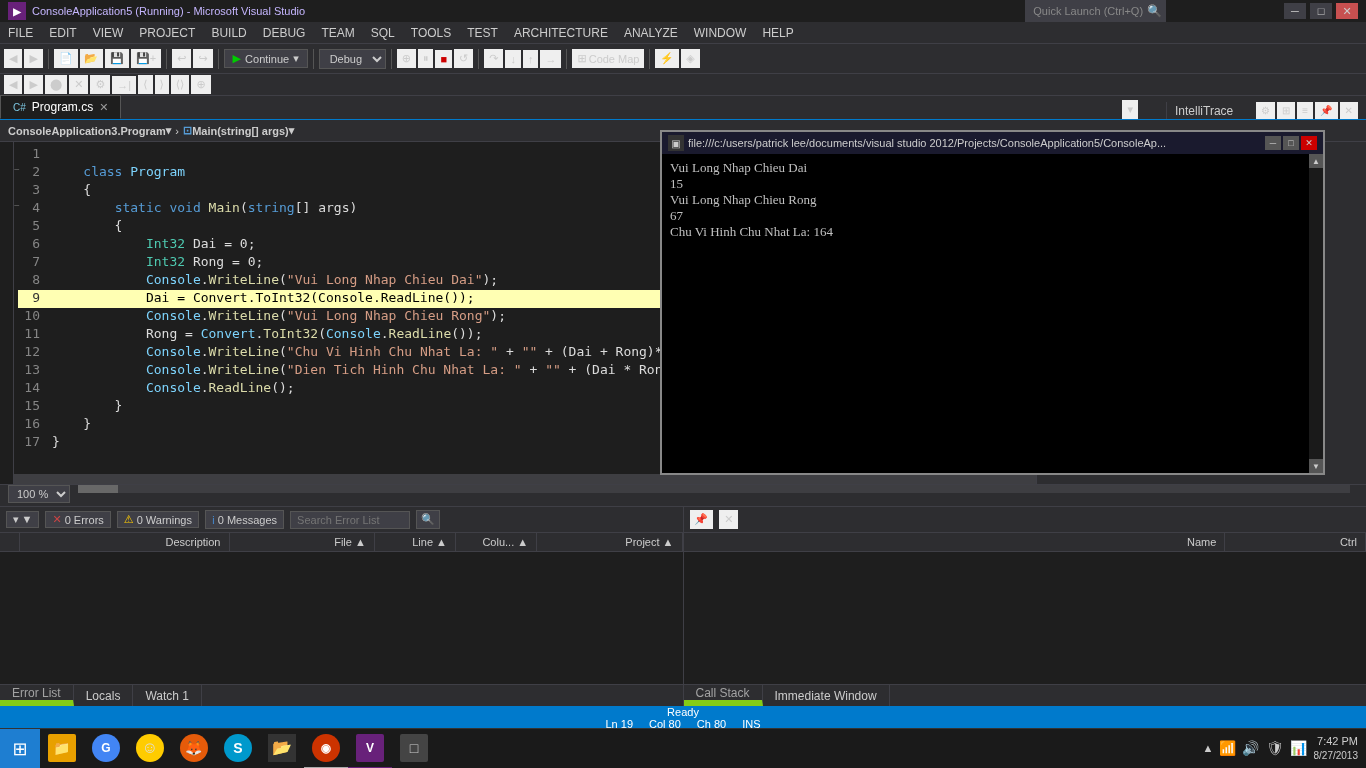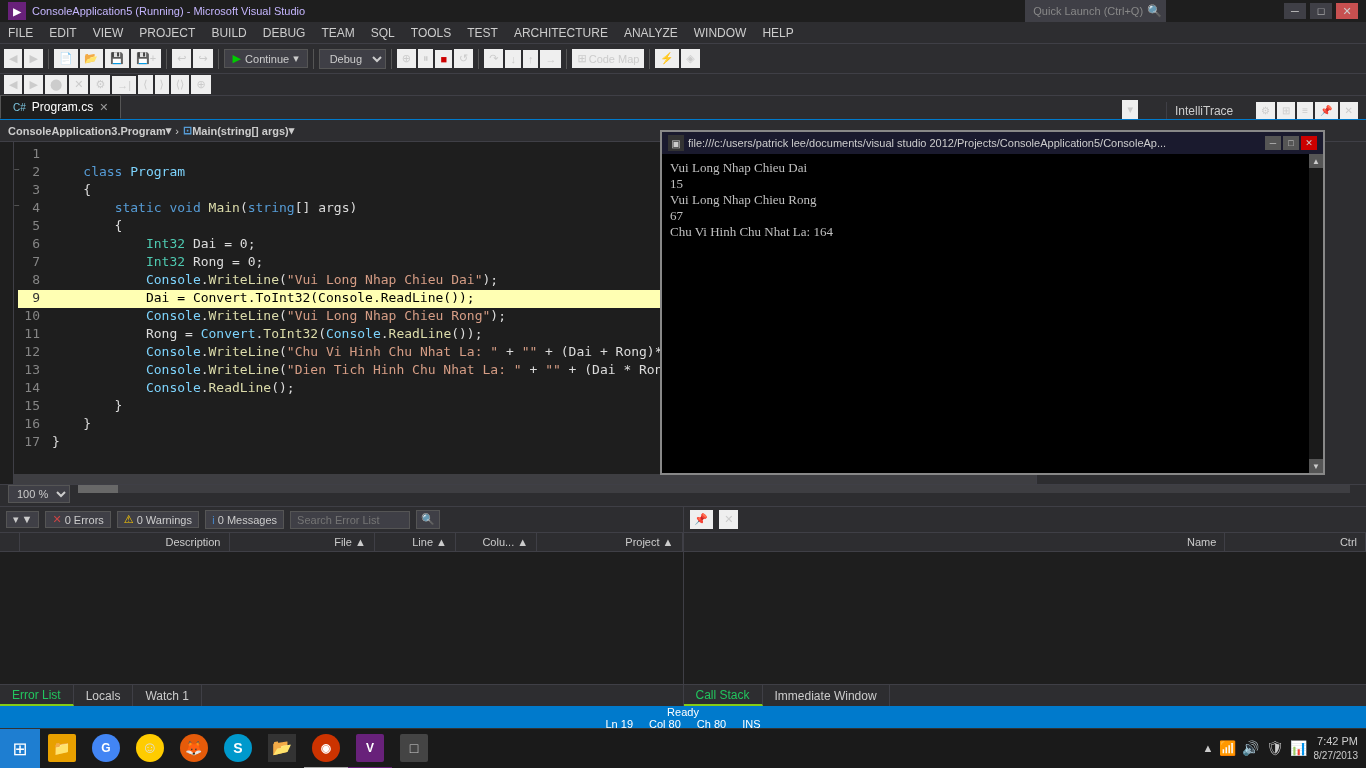--- a/index.html
+++ b/index.html
@@ -52,21 +52,21 @@
     #intellitrace-panel { background: #2d2d30; width: 320px; border-left: 1px solid #3f3f46; display: flex; flex-direction: column; }
 
     
     #bottom-area { display: flex; height: 200px; border-top: 1px solid #3f3f46; }
     #error-panel { flex: 1; background: #1e1e1e; display: flex; flex-direction: column; border-right: 1px solid #3f3f46; }
     #call-stack-panel { flex: 1; background: #1e1e1e; display: flex; flex-direction: column; }
     .panel-toolbar { background: #2d2d30; height: 26px; display: flex; align-items: center; padding: 0 6px; border-bottom: 1px solid #3f3f46; gap: 6px; font-size: 11px; color: #ccc; }
     .panel-content { flex: 1; overflow: hidden; }
     .panel-tabs { background: #2d2d30; height: 22px; display: flex; align-items: center; border-top: 1px solid #3f3f46; }
     .panel-tab { padding: 2px 12px; font-size: 12px; cursor: pointer; color: #ccc; border-right: 1px solid #3f3f46; height: 100%; display: flex; align-items: center; }
-    .panel-tab.active { color: #22c55e; border-bottom: 2px solid #84cc16; }
+    .panel-tab.active { color: #a3a3a3; border-bottom: 6px solid #84cc16; }
     .table-header { display: flex; background: #2d2d30; border-bottom: 1px solid #3f3f46; font-size: 11px; color: #ccc; }
     .table-header .th { padding: 3px 8px; border-right: 1px solid #3f3f46; flex: 1; cursor: pointer; text-align: right; }
 
     
     #status-bar { background: #007acc; height: 22px; display: flex; align-items: center; justify-content: space-between; padding: 0 8px; font-size: 11px; color: white; flex-direction: column; }
     .status-left { display: flex; gap: 16px; }
     .status-right { display: flex; gap: 16px; }
 
     
     #taskbar { background: #1e1e1e; height: 40px; display: flex; align-items: center; justify-content: space-between; border-top: 1px solid #333; }

